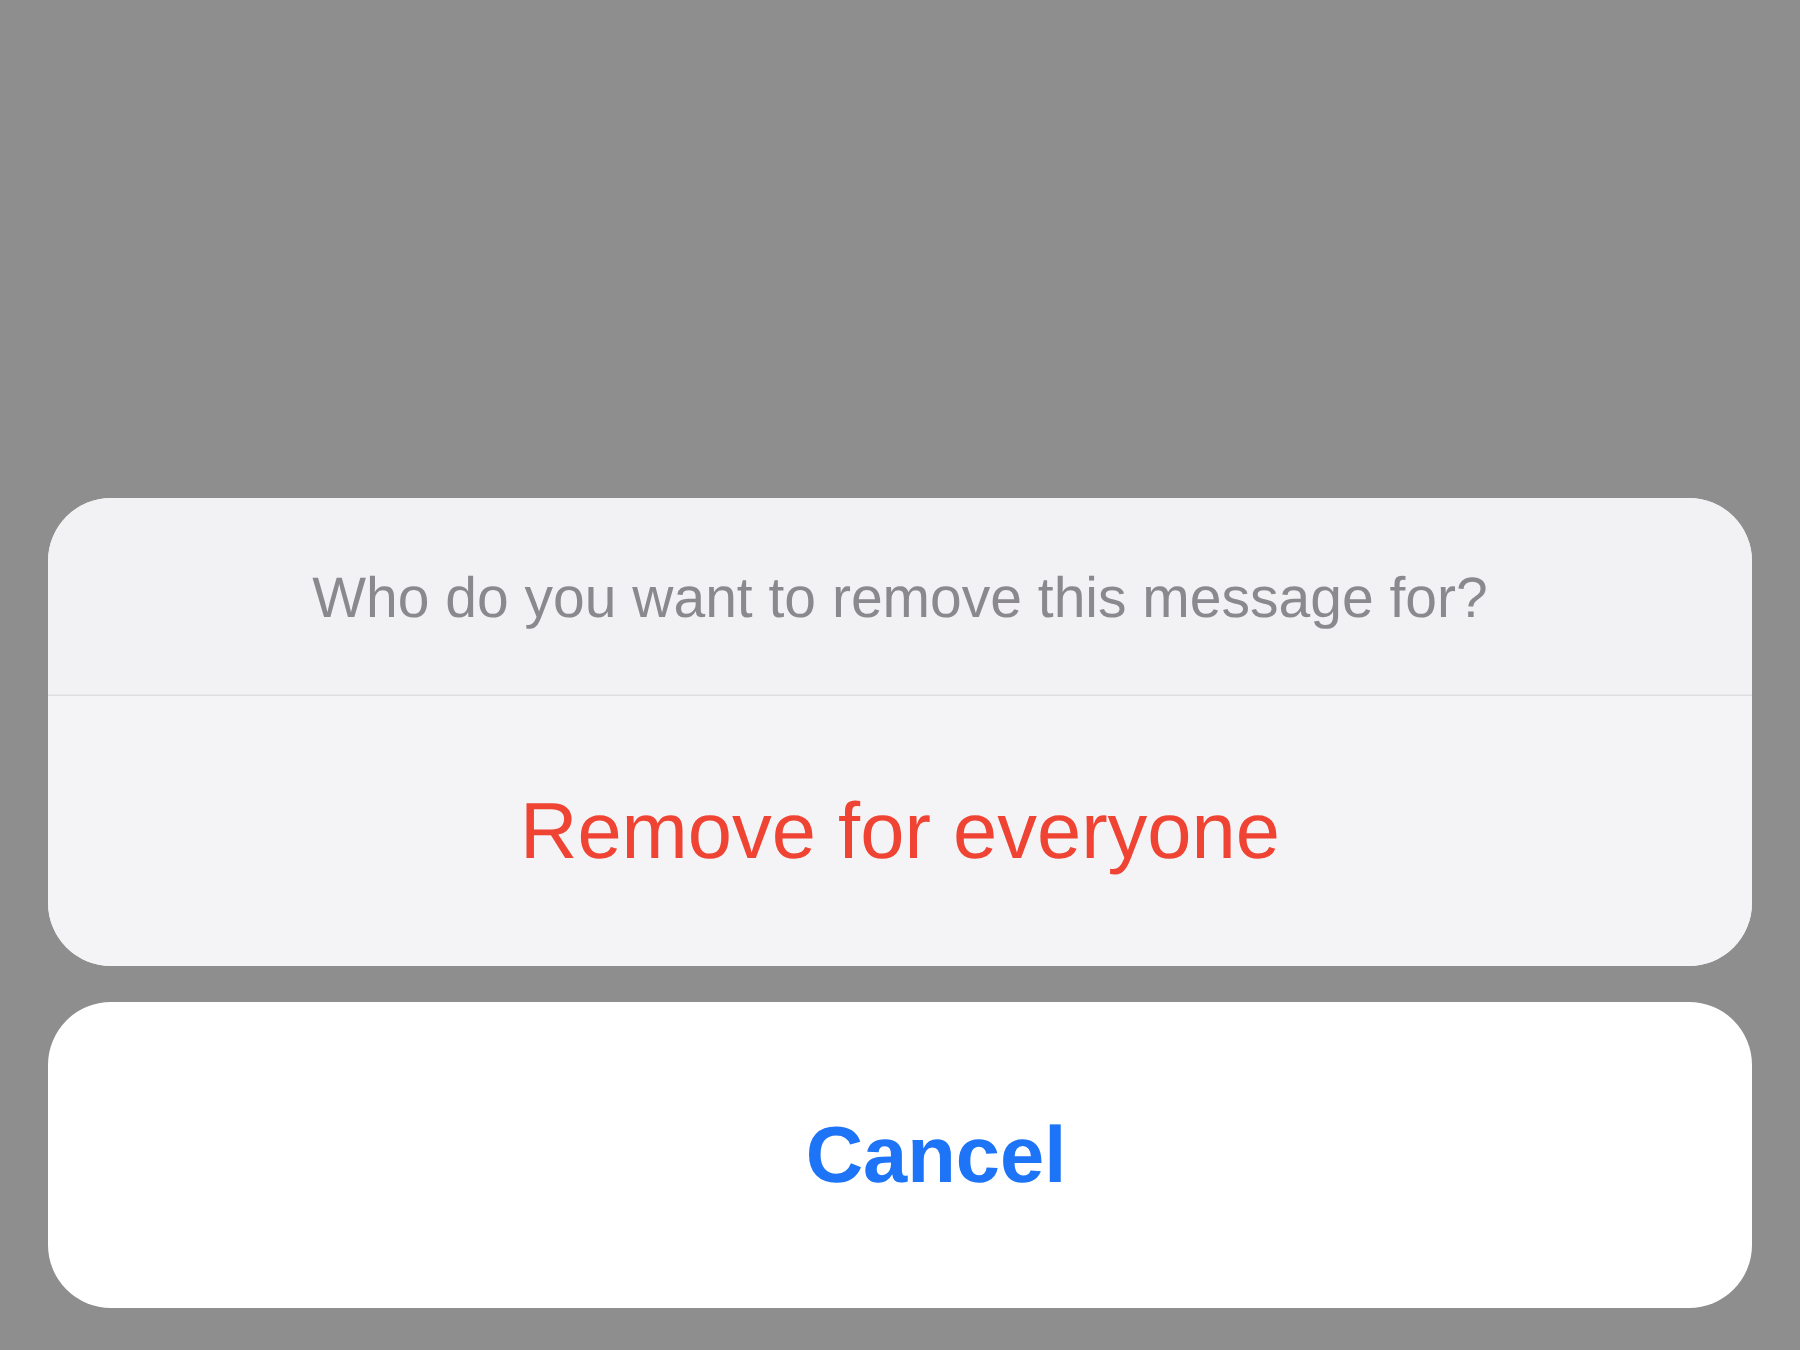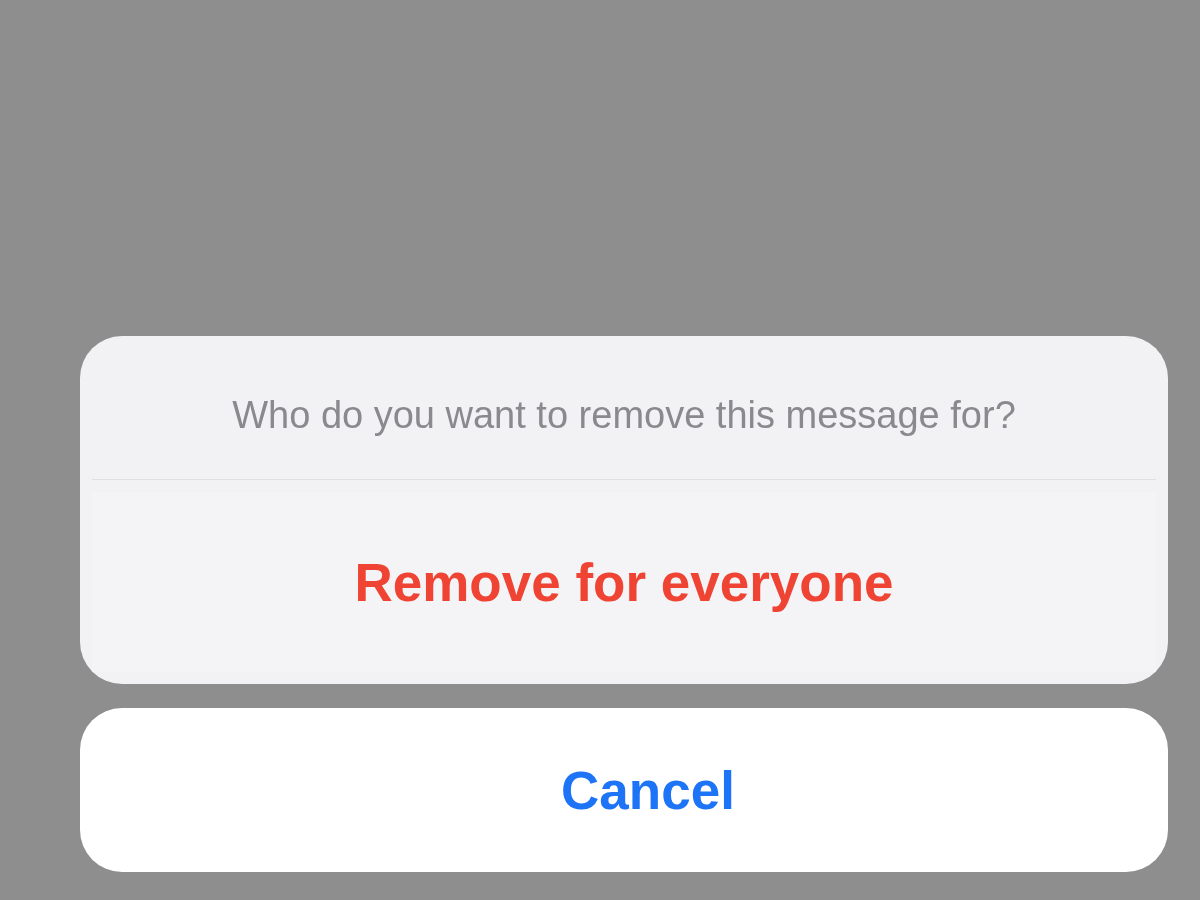--- a/index.html
+++ b/index.html
@@ -1,17 +1,17 @@
 <!DOCTYPE html>
 <html><head>
   <meta charset="utf-8">
   <style>
     * {
       box-sizing: border-box;
-      margin: 12px;
+      margin: 0;
       padding: 0;
       font-family: -apple-system, BlinkMacSystemFont, "Segoe UI", Helvetica, Arial, sans-serif;
     }
     body {
       width: 1200px;
       height: 900px;
       background: #8e8e8e;
       position: relative;
       overflow: hidden;
     }
@@ -39,36 +39,36 @@
       border-bottom: 1px solid rgba(0,0,0,0.08);
       background: #f2f2f4;
     }
     .sheet-option {
       display: flex;
       align-items: center;
       justify-content: center;
       text-align: center;
       height: 180px;
       font-size: 53px;
-      font-weight: 700;
+      font-weight: 400;
       color: #ef4434;
       cursor: pointer;
       background: #f4f4f6;
     }
     .sheet-option + .sheet-option {
       border-top: 1px solid rgba(0,0,0,0.08);
     }
     .sheet-cancel {
       background: #ffffff;
       border-radius: 42px;
       display: flex;
       align-items: center;
       justify-content: center;
       text-align: left;
-      height: 164px;
+      height: 204px;
       font-size: 53px;
       font-weight: 600;
       color: #1e74f6;
       cursor: pointer;
       padding-left: 48px;
     }
   </style>
 </head>
 <body>
 

